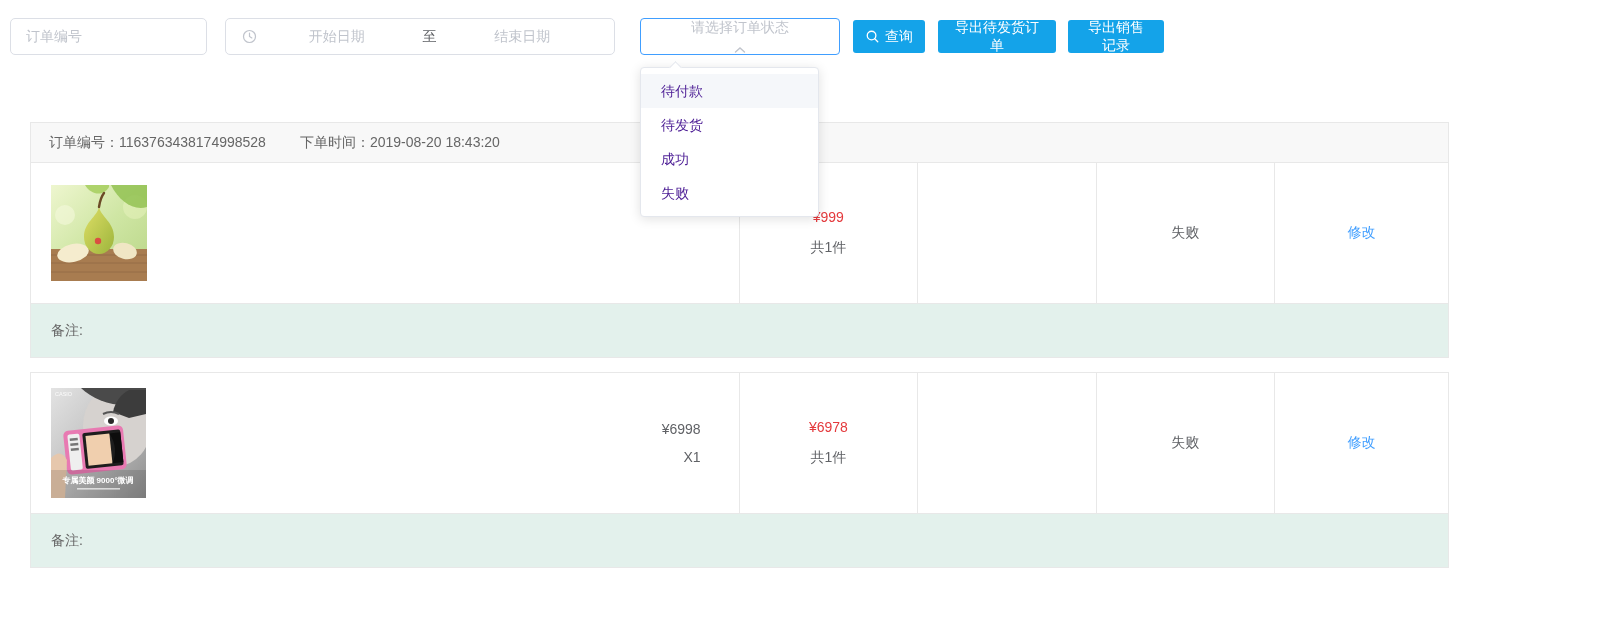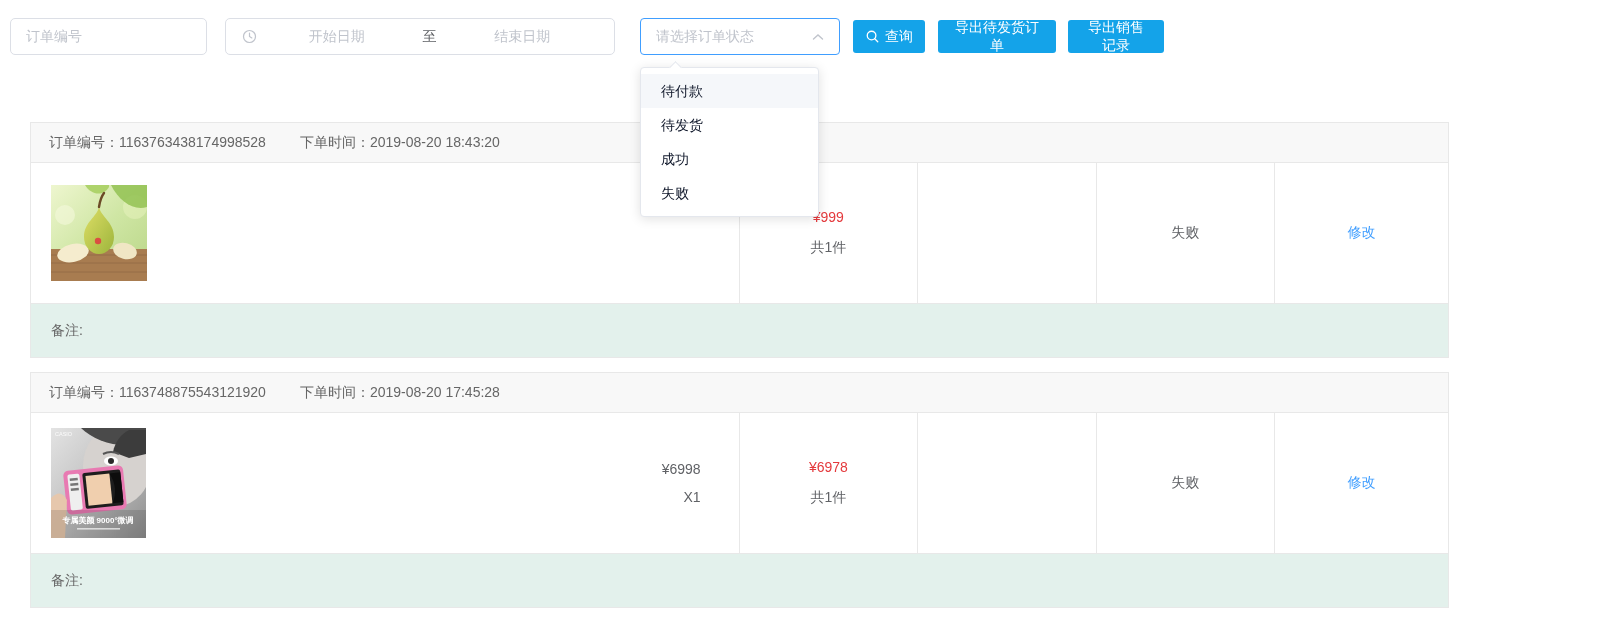--- a/index.html
+++ b/index.html
@@ -12,38 +12,38 @@
                background:#fff; display:flex; align-items:center; }
   .order-input { left:10px; width:197px; padding:0 15px; }
   .placeholder { color:#c0c4cc; }
   .date-range { left:225px; width:390px; padding:0 12px; }
   .date-range .clock { flex:0 0 auto; margin-left:4px; }
   .date-range .half { flex:1; text-align:center; }
   .date-range .sep { color:#606266; padding:0 6px; }
 
   .status-select { position:absolute; left:640px; top:18px; width:200px; height:37px;
                    border:1px solid #409eff; border-radius:4px; background:#fff;
-                   display:flex; align-items:center; padding:0 15px; }
+                   display:flex; align-items:center; padding:0 0;flex-direction:column; }
   .status-select .placeholder { flex:1; }
 
   .btn { position:absolute; top:20px; height:33px; border:none; border-radius:3px;
          background:#14a3e9; color:#fff; font-size:14px; font-family:inherit;
          display:flex; align-items:center; justify-content:center; cursor:pointer; padding:0 15px; }
   .btn-search { left:853px; width:72px; padding:0 10px; gap:5px; }
   .btn-export-pending { left:938px; width:118px; }
   .btn-export-sales { left:1068px; width:96px; }
 
   
   .dropdown { position:absolute; left:640px; top:67px; width:179px; z-index:30;
               background:#fff; border:1px solid #e4e7ed; border-radius:4px;
               box-shadow:0 2px 12px rgba(0,0,0,.12); padding:6px 0; }
   .dropdown .arrow { position:absolute; top:-5px; left:30px; width:9px; height:9px;
                      background:#fff; border-left:1px solid #e4e7ed; border-top:1px solid #e4e7ed;
                      transform:rotate(45deg); }
-  .dropdown .option { height:34px; line-height:34px; padding:0 20px; color:#0f172a; cursor:pointer; }
+  .dropdown .option { height:34px; line-height:34px; padding:0 20px; color:#4c1d95; cursor:pointer; }
   .dropdown .option.hover { background:#f5f7fa; }
 
   
   .thead { position:absolute; left:30px; top:85px; width:1543px; height:30px;
            display:flex; align-items:center; color:#555; }
   .thead .th { text-align:center; }
   .th-product { width:769px; text-align:left; padding-left:10px; }
   .th-col { width:195px; }
   .th-col.last { width:189px; }
 
@@ -176,24 +176,20 @@
         <a class="link">修改</a>
       </div>
     </div>
     <div class="card-remark">
       <span>备注:</span>
       <span></span>
     </div>
   </div>
 
   <div class="card card-2">
-    <div class="card-head">
-      <span class="head-item"><span>订单编号：</span><span>1163748875543121920</span></span>
-      <span class="head-item"><span>下单时间：</span><span>2019-08-20 17:45:28</span></span>
-    </div>
     <div class="card-body">
       <div class="cell cell-product">
         <span class="product-img">
           <svg width="95" height="110" viewBox="0 0 95 110">
             <defs>
               <linearGradient id="camBg" x1="0" y1="0" x2="1" y2="1">
                 <stop offset="0" stop-color="#e3e3e3"></stop>
                   <stop offset=".55" stop-color="#bdbdbd"></stop>
                   <stop offset="1" stop-color="#8c8c8c"></stop>
               </linearGradient>

